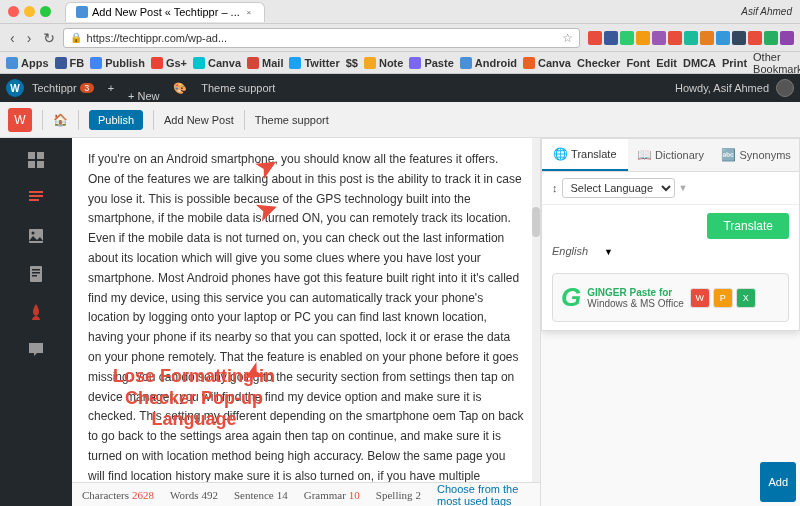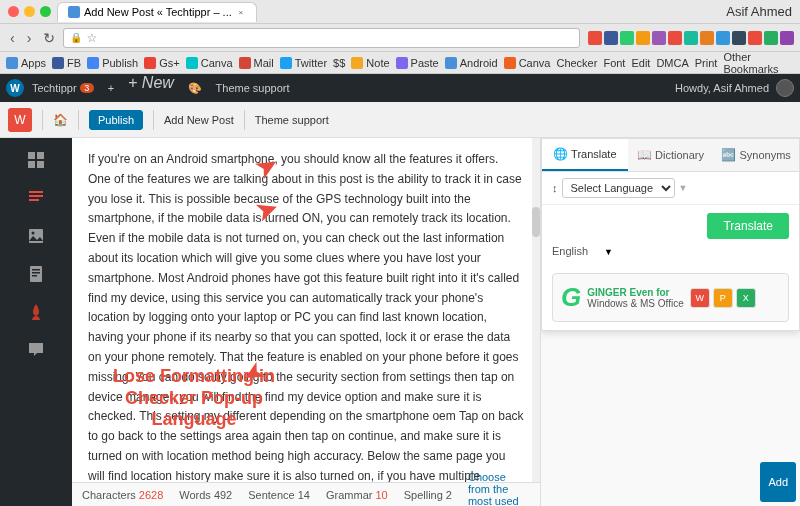--- a/index.html
+++ b/index.html
@@ -13,36 +13,36 @@
       align-items: center;
       padding: 0 8px;
       gap: 6px;
       border-bottom: 1px solid #ccc;
     }
     .traffic-lights { display: flex; gap: 5px; }
     .traffic-light { width: 11px; height: 11px; border-radius: 50%; }
     .tl-close { background: #ff5f57; }
     .tl-min { background: #ffbd2e; }
     .tl-max { background: #28c840; }
-    .tab-bar { display: flex; align-items: center; flex: 1; gap: 4px; }
+    .tab-bar { display: flex; align-items: center; flex: 1; gap: 4px; margin-left: 8px; }
     .tab {
       background: #fff;
       border-radius: 6px 6px 0 0;
       padding: 3px 10px;
       font-size: 11px;
       display: flex;
       align-items: center;
       gap: 4px;
       height: 20px;
       border: 1px solid #ccc;
       border-bottom: none;
     }
     .tab-favicon { width: 12px; height: 12px; background: #4a90d9; border-radius: 2px; }
     .tab-close { width: 10px; height: 10px; border-radius: 50%; display: flex; align-items: center; justify-content: center; font-size: 8px; color: #666; cursor: pointer; }
-    .user-name { margin-left: auto; font-size: 13px; color: #333; }
+    .user-name { margin-left: auto; font-size: 10px; color: #333; font-style: italic; }
 
     
     .nav-bar {
       background: #e8e8e8;
       height: 28px;
       display: flex;
       align-items: center;
       padding: 0 6px;
       gap: 4px;
       border-bottom: 1px solid #ccc;
@@ -68,21 +68,21 @@
       background: #e8e8e8;
       height: 22px;
       display: flex;
       align-items: center;
       padding: 0 6px;
       gap: 6px;
       border-bottom: 1px solid #ccc;
       font-size: 11px;
       overflow: hidden;
     }
-    .bookmark-item { display: flex; gap: 3px; color: #333; cursor: pointer; white-space: nowrap; }
+    .bookmark-item { display: flex; gap: 3px; color: #333; cursor: pointer; white-space: nowrap; font-weight: bold; }
     .bookmark-icon { width: 12px; height: 12px; border-radius: 2px; }
     .bm-apps { background: #4a90d9; }
     .bm-fb { background: #3b5998; }
     .bm-gs { background: #4285f4; }
     .bm-canva { background: #00c4cc; }
     .bm-mail { background: #d44638; }
     .bm-note { background: #f5a623; }
     .bm-paste { background: #7b68ee; }
     .bm-cal { background: #4a90d9; }
     .bm-bitly { background: #ee6123; }
@@ -95,21 +95,21 @@
       display: flex;
       align-items: center;
       padding: 0 6px;
       gap: 2px;
       color: #eee;
       font-size: 11px;
     }
     .wp-logo { background: #0073aa; border-radius: 50%; width: 18px; height: 18px; display: flex; align-items: center; justify-content: center; color: #fff; font-size: 10px; font-weight: bold; }
     .wp-admin-item { padding: 0 6px; height: 28px; display: flex; align-items: center; cursor: pointer; color: #ccc; gap: 3px; }
     .wp-badge { background: #d54e21; color: #fff; border-radius: 8px; padding: 0 4px; font-size: 9px; min-width: 14px; text-align: center; }
-    .wp-new-btn { background: none; border: none; color: #ccc; display: flex; align-items: flex-start; gap: 2px; cursor: pointer; font-size: 16px; font-style: italic; }
+    .wp-new-btn { background: none; border: none; color: #ccc; display: flex; align-items: flex-end; gap: 2px; cursor: pointer; font-size: 11px; }
     .wp-howdy { margin-left: auto; color: #ccc; display: flex; align-items: center; gap: 7px; }
     .wp-avatar { width: 18px; height: 18px; border-radius: 50%; background: #555; border: 1px solid #777; }
 
     
     .wp-toolbar {
       background: #f1f1f1;
       height: 36px;
       display: flex;
       align-items: center;
       padding: 0 8px;
@@ -247,20 +247,21 @@
       padding: 6px 16px;
       font-size: 12px;
       font-weight: 500;
       cursor: pointer;
       align-self: flex-end;
     }
     .ginger-english-row {
       display: flex;
       align-items: flex-end;
       gap: 16px;
+      font-style: italic;
     }
     .ginger-english-label {
       font-size: 11px;
       color: #555;
     }
     .ginger-chevron { font-size: 9px; }
 
     .ginger-ad {
       margin: 8px 10px;
       background: #f9f9f9;
@@ -279,21 +280,21 @@
       background: #f9f9f9;
       border-top: 1px solid #ddd;
       height: 24px;
       display: flex;
       align-items: center;
       padding: 0 10px;
       gap: 16px;
       font-size: 11px;
       color: #555;
     }
-    .status-item { display: flex; align-items: center; gap: 3px; }
+    .status-item { display: flex; align-items: center; gap: 3px; font-family: Liberation Serif, serif; }
     .status-count { color: #e74c3c; font-weight: 500; }
     .tags-link { color: #0073aa; margin-left: auto; font-size: 11px; cursor: pointer; }
 
     
     .annotation-text {
       position: absolute;
       right: 30px;
       top: 50%;
       transform: translateY(-50%);
       color: #ff3300;
@@ -360,20 +361,21 @@
   </div>
   <span class="user-name">Asif Ahmed</span>
 </div>
 
 <div class="nav-bar">
   <button class="nav-btn">‹</button>
   <button class="nav-btn">›</button>
   <button class="nav-btn">↻</button>
   <div class="address-bar">
     <span class="lock-icon">🔒</span>
+    <span class="address-text">https://techtippr.com/wp-ad...</span>
     <span class="bookmark-star">☆</span>
   </div>
   <div style="display:flex;gap:2px;margin-left:4px;">
     <div style="width:14px;height:14px;background:#e74c3c;border-radius:2px;"></div>
     <div style="width:14px;height:14px;background:#3b5998;border-radius:2px;"></div>
     <div style="width:14px;height:14px;background:#2ecc71;border-radius:2px;"></div>
     <div style="width:14px;height:14px;background:#f39c12;border-radius:2px;"></div>
     <div style="width:14px;height:14px;background:#9b59b6;border-radius:2px;"></div>
     <div style="width:14px;height:14px;background:#e74c3c;border-radius:2px;"></div>
     <div style="width:14px;height:14px;background:#1abc9c;border-radius:2px;"></div>
@@ -612,21 +614,21 @@
         <button class="ginger-translate-btn">Translate</button>
         <div class="ginger-english-row">
           <span class="ginger-english-label">English</span>
           <span class="ginger-chevron">▼</span>
         </div>
       </div>
 
       <div class="ginger-ad">
         <div style="color:#2ecc71;font-size:26px;font-weight:bold;font-style:italic;">G</div>
         <div>
-          <div style="font-size:10px;color:#27ae60;font-weight:bold;">GINGER Even for</div>
+          <div style="font-size:10px;color:#27ae60;font-weight:bold;">GINGER Paste for</div>
           <div style="font-size:10px;color:#555;">Windows &amp; MS Office</div>
         </div>
         <div class="ginger-ad-icons">
           <div class="ginger-ad-icon" style="background:#e74c3c;color:#fff;">W</div>
           <div class="ginger-ad-icon" style="background:#f39c12;color:#fff;">P</div>
           <div class="ginger-ad-icon" style="background:#27ae60;color:#fff;">X</div>
         </div>
       </div>
 
     </div>

